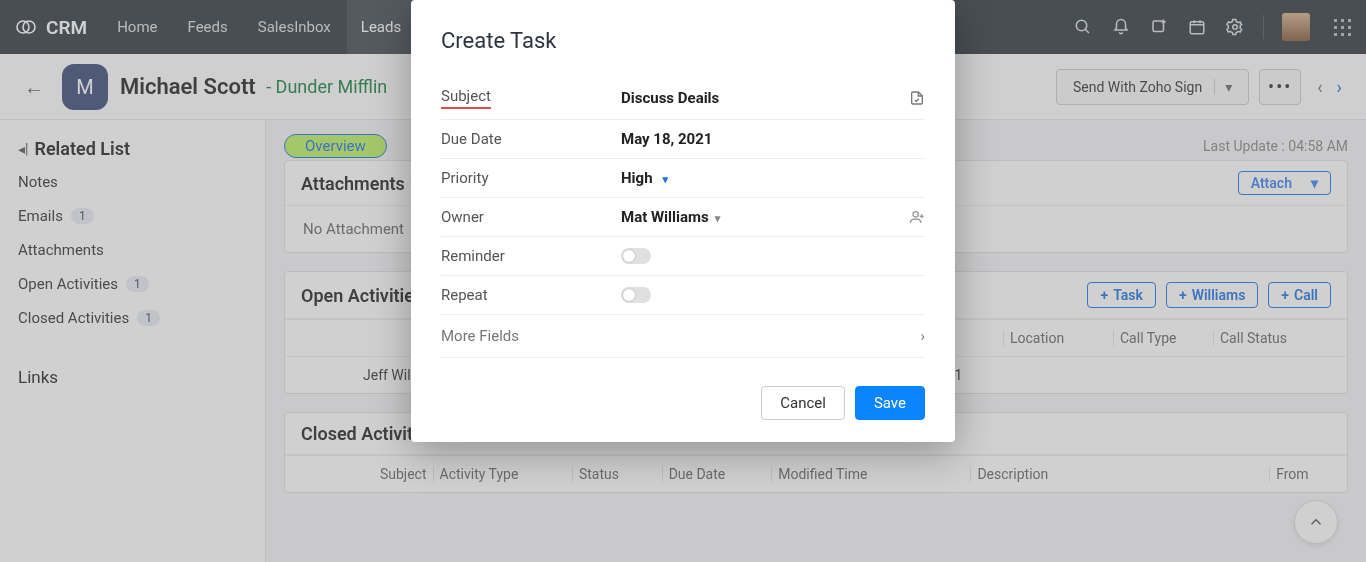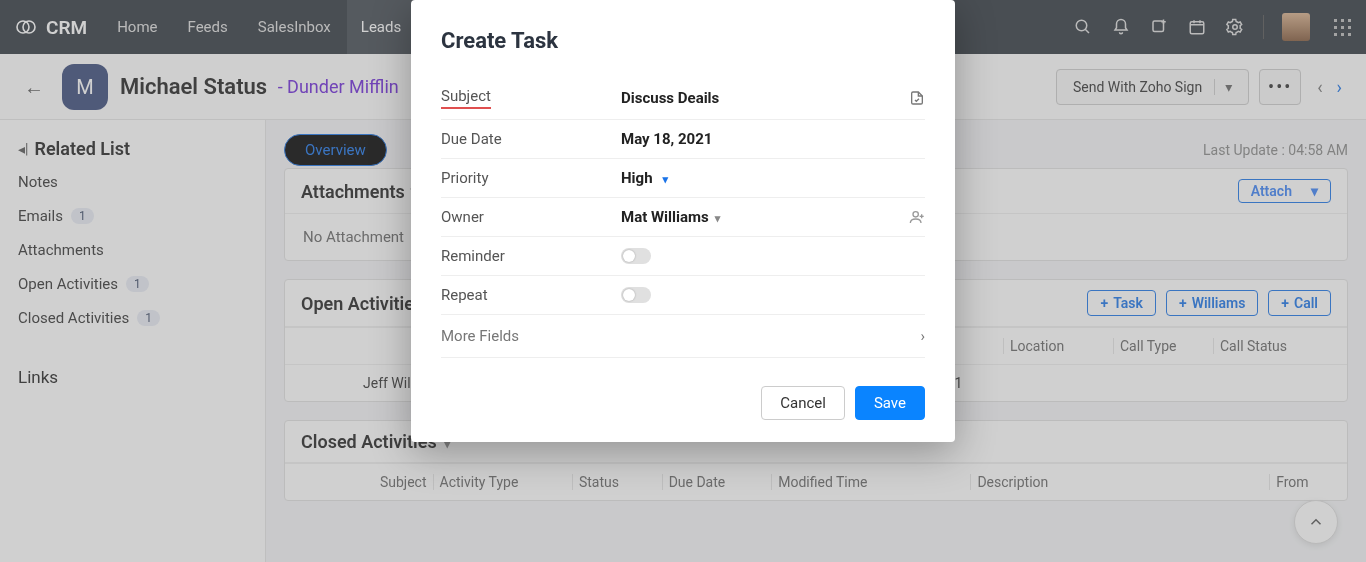--- a/index.html
+++ b/index.html
@@ -20,21 +20,21 @@
     radial-gradient(#bbb 1.5px, transparent 1.5px) 0 0/7px 7px,
     radial-gradient(#bbb 1.5px, transparent 1.5px) 0 0/7px 7px;
     margin-left:4px;
   }
 
   
   .record-header { height:66px; display:flex; align-items:center; padding:0 24px; background:#fdfdfd; border-bottom:1px solid #e5e5e5; }
   .back-arrow { font-size:20px; color:#555; margin-right:18px; cursor:pointer;}
   .rec-avatar { width:46px;height:46px;border-radius:12px;background:#3a4a7a; color:#fff; display:flex;align-items:center;justify-content:center; font-size:20px; margin-right:12px;}
   .rec-name { font-size:22px; font-weight:600; color:#222;}
-  .rec-company { font-size:18px; color:#6d28d9; margin-left:6px;}
+  .rec-company { font-size:18px; color:#15803d; margin-left:6px;}
   .record-header .right { margin-left:auto; display:flex; align-items:center; gap:10px;}
   .btn { height:36px; border:1px solid #ccc; background:#f7f7f7; border-radius:4px; padding:0 16px; display:flex; align-items:center; font-size:14px; color:#333; cursor:pointer; gap:8px;}
   .btn .caret { border-left:1px solid #ccc; padding-left:10px; margin-left:4px; color:#666;}
   .btn.square { width:42px; padding:0; justify-content:center; font-size:18px; letter-spacing:2px;}
   .pager { display:flex; gap:14px; color:#777; margin-left:6px; }
   .pager span{cursor:pointer; font-size:18px;}
   .pager .next{color:#1a73e8;}
 
   
   .main { display:flex; height:calc(562px - 54px - 66px); }
@@ -42,21 +42,21 @@
   .collapse-row{display:flex;align-items:center;gap:6px;margin-bottom:14px;}
   .collapse-icon{font-size:14px;color:#555;}
   .side-title{font-size:18px;font-weight:600;}
   .side-list{margin-top:8px; display:flex; flex-direction:column; gap:16px; font-size:15px; color:#333;}
   .side-item{display:flex; align-items:center; gap:8px; cursor:pointer;}
   .badge{background:#e8ecf5; color:#3c4a66; border-radius:10px; font-size:12px; padding:1px 8px;}
   .side-links-title{margin-top:40px;font-weight:400;font-size:17px;}
 
   .content { flex:1; padding:14px 18px; overflow:hidden; position:relative;}
   .pill-row{display:flex;justify-content:space-between;align-items:center;}
-  .overview-pill{border:1.5px solid #1a73e8;color:#1a73e8;border-radius:18px;height:32px;padding:0 20px;display:flex;align-items:center;font-size:15px;background:#000000;}
+  .overview-pill{border:1.5px solid #1a73e8;color:#1a73e8;border-radius:18px;height:24px;padding:0 20px;display:flex;align-items:center;font-size:15px;background:#bef264;}
   .last-update{color:#888;font-size:14px;}
   .panel{border:1px solid #e1e1e1;border-radius:4px;background:#fff; margin-top:10px; margin-bottom:18px;}
   .panel-head{padding:10px 16px; font-size:18px; font-weight:600; display:flex; align-items:center; border-bottom:1px solid #eee;}
   .panel-head .chev{margin-left:6px;color:#888;}
   .panel-head .attach-btn{margin-left:auto;border:1px solid #1a73e8;color:#3b82f6;border-radius:4px;padding:3px 12px;font-size:14px;display:flex;align-items:center;gap:19px;}
   .panel-body{padding:14px 18px;color:#666;font-size:15px;}
 
   .open-head .actions{margin-left:auto;display:flex;gap:10px;}
   .add-btn{border:1px solid #1a73e8;color:#1a73e8;border-radius:4px;padding:4px 12px;font-size:14px;display:flex;align-items:center;gap:5px;background:#fff;}
   .table-head{display:flex;padding:10px 18px;border-top:1px solid #eee;color:#666;font-size:14px;}
@@ -64,21 +64,21 @@
   .th:first-child{border-left:none;}
   .table-row{display:flex;padding:10px 18px;font-size:14px;color:#333;border-top:1px solid #eee;}
   .td{padding:0 6px;}
 
   
   .scroll-top{position:absolute; right:28px; bottom:18px; width:44px;height:44px;border-radius:50%;background:#fff;border:1px solid #ddd;box-shadow:0 2px 6px rgba(0,0,0,.1);display:flex;align-items:center;justify-content:center;font-size:20px;color:#555;cursor:pointer;}
 
   
   .overlay{position:absolute;inset:0;background:rgba(120,120,120,.35);display:flex;justify-content:center;align-items:flex-start;}
   .modal{width:544px;background:#fff;border-radius:4px;box-shadow:0 10px 40px rgba(0,0,0,.3);margin-top:0;padding:28px 30px 22px 30px;}
-  .modal h2{font-size:22px;font-weight:700;color:#2c3440;margin-bottom:24px;}
+  .modal h2{font-size:22px;font-weight:400;color:#2c3440;margin-bottom:24px;}
   .field{display:flex;align-items:center;border-bottom:1px solid #eee;padding:10px 0;}
   .field.first{border-top:none;}
   .field label{width:180px;font-size:15px;color:#555;}
   .field .value{flex:1;font-size:15px;color:#222;display:flex;align-items:center;gap:8px;font-weight:bold;}
   .field .endicon{color:#888;font-size:15px;}
   .subject-underline{display:inline-block;border-bottom:2px solid #e04f4f;padding-bottom:2px;margin-top:-2px;}
   .caret-down::after{content:"▾";color:#1a73e8;margin-left:10px;font-size:11px;}
   .owner-caret::after{content:"▾";color:#888;margin-left:6px;font-size:11px;}
   .toggle{width:30px;height:16px;border-radius:10px;background:#e0e0e0;position:relative;}
   .toggle::after{content:"";position:absolute;width:12px;height:12px;border-radius:50%;background:#fff;top:2px;left:2px;box-shadow:0 0 2px rgba(0,0,0,.3);}
@@ -146,21 +146,21 @@
     </span>
     <div class="vline"></div>
     <div class="avatar-img"></div>
     <div class="apps-grid"></div>
   </div>
 </div>
 
 <div class="record-header">
   <span class="back-arrow">←</span>
   <div class="rec-avatar">M</div>
-  <span class="rec-name">Michael Status</span>
+  <span class="rec-name">Michael Scott</span>
   <span class="rec-company">&nbsp;-&nbsp;<span>Dunder Mifflin</span></span>
   <div class="right">
     <div class="btn">
       <span>Send With Zoho Sign</span>
       <span class="caret">▾</span>
     </div>
     <div class="btn square">•••</div>
     <div class="pager">
       <span>‹</span>
       <span class="next">›</span>

